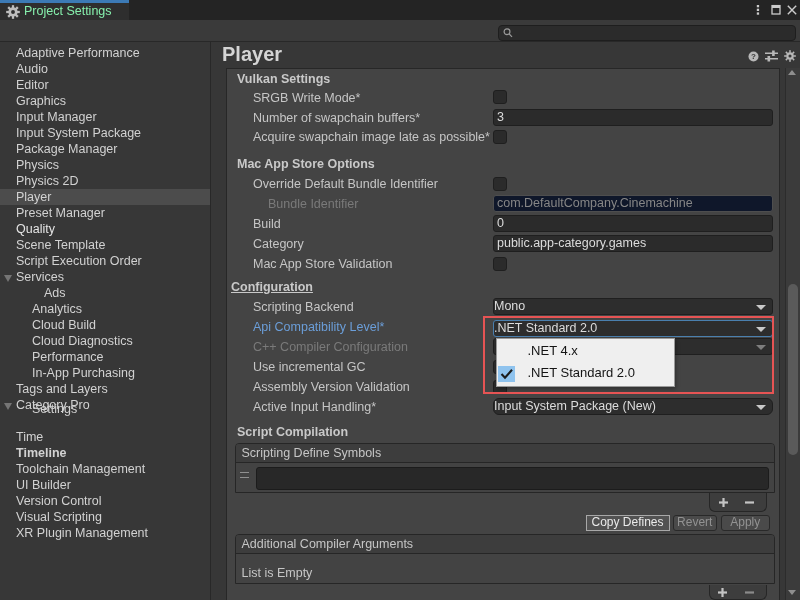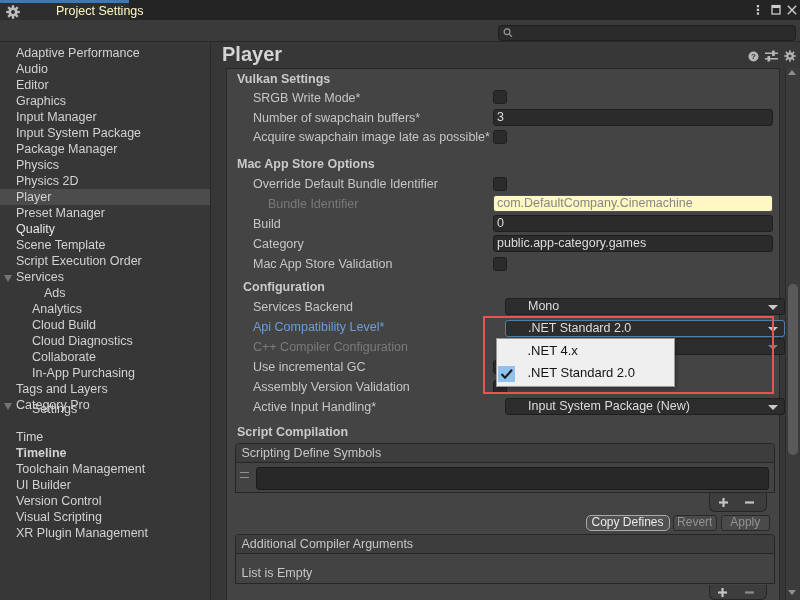--- a/index.html
+++ b/index.html
@@ -4,21 +4,21 @@
 <style>
   * { margin:0; padding:0; box-sizing:border-box; }
   html,body { width:800px; height:600px; overflow:hidden; }
   body { font-family:"Liberation Sans", sans-serif; font-size:12.5px; background:#373737; position:relative; color:#c8c8c8; }
   .abs { position:absolute; }
   .lbl { position:absolute; white-space:nowrap; color:#c6c6c6; line-height:15px; }
   .bold { font-weight:bold; color:#c9c9c9; }
   .ctrl { position:absolute; left:493px; width:280px; background:#2d2d2d; border:1px solid #1f1f1f; border-radius:3px; color:#dcdcdc; }
   .cb { position:absolute; left:493px; width:14px; height:14px; background:#2b2b2b; border:1px solid #1f1f1f; border-radius:3px; }
   .field { height:17px; line-height:15px; padding-left:3px; background:#2b2b2b; }
-  .drop { height:17px; line-height:15px; padding-left:22px;margin-left:12px; }
+  .drop { height:17px; line-height:15px; padding-left:0; }
   .arrow { position:absolute; right:6px; top:6px; width:0; height:0; border-left:5px solid transparent; border-right:5px solid transparent; border-top:5.5px solid #c9c9c9; }
   .tri { position:absolute; width:0; height:0; border-left:4.2px solid transparent; border-right:4.2px solid transparent; border-top:7px solid #757575; }
 </style>
 </head>
 <body>
 
 <div class="abs" style="left:0;top:0;width:800px;height:20px;background:#242424;"></div>
 <div class="abs" style="left:0;top:0;width:129px;height:20px;background:#2e2e2e;border-top:3px solid #3c7ab5;"></div>
 <svg class="abs" style="left:6px;top:4.5px;" width="14" height="14" viewBox="0 0 16 16">
   <g fill="#bdbdbd">
@@ -31,21 +31,21 @@
         <rect x="6.7" y="0.2" width="2.6" height="3.6"></rect>
           <rect x="6.7" y="12.2" width="2.6" height="3.6"></rect>
         <rect x="0.2" y="6.7" width="3.6" height="2.6"></rect>
           <rect x="12.2" y="6.7" width="3.6" height="2.6"></rect>
       </g>
       <circle cx="8" cy="8" r="5.3"></circle>
     </g>
     <circle cx="8" cy="8" r="2.2" fill="#2e2e2e"></circle>
   </g>
 </svg>
-<div class="abs" style="left:24px;top:4px;color:#fef9c3;margin-left:32px;">Project Settings</div>
+<div class="abs" style="left:24px;top:4px;color:#86efac;">Project Settings</div>
 
 <svg class="abs" style="left:756px;top:4px;" width="4" height="12" viewBox="0 0 4 12">
   <g fill="#cccccc">
       <rect x="0.8" y="1" width="2.3" height="2.3"></rect>
       <rect x="0.8" y="4.7" width="2.3" height="2.3"></rect>
       <rect x="0.8" y="8.4" width="2.3" height="2.3"></rect>
     </g>
 </svg>
 <svg class="abs" style="left:771px;top:4px;" width="10" height="12" viewBox="0 0 10 12">
   <rect x="1" y="1.6" width="8" height="8.4" fill="none" stroke="#cccccc" stroke-width="1.3"></rect>
@@ -77,21 +77,21 @@
 <div class="lbl" style="left:16px;top:189.5px;color:#d2d2d2;">Player</div>
 <div class="lbl" style="left:16px;top:205.5px;color:#d2d2d2;">Preset Manager</div>
 <div class="lbl" style="left:16px;top:221.5px;color:#e5e5e5;">Quality</div>
 <div class="lbl" style="left:16px;top:237.5px;color:#d2d2d2;">Scene Template</div>
 <div class="lbl" style="left:16px;top:253.5px;color:#d2d2d2;">Script Execution Order</div>
 <div class="lbl" style="left:16px;top:269.5px;color:#d2d2d2;">Services</div>
 <div class="lbl" style="left:32px;top:285.5px;color:#d2d2d2;margin-left:12px;">Ads</div>
 <div class="lbl" style="left:32px;top:301.5px;color:#d2d2d2;">Analytics</div>
 <div class="lbl" style="left:32px;top:317.5px;color:#d2d2d2;">Cloud Build</div>
 <div class="lbl" style="left:32px;top:333.5px;color:#d2d2d2;">Cloud Diagnostics</div>
-<div class="lbl" style="left:32px;top:349.5px;color:#d2d2d2;">Collaborate</div>
+<div class="lbl" style="left:32px;top:349.5px;color:#d2d2d2;">Performance</div>
 <div class="lbl" style="left:32px;top:365.5px;color:#d2d2d2;">In-App Purchasing</div>
 <div class="lbl" style="left:16px;top:381.5px;color:#d2d2d2;">Tags and Layers</div>
 <div class="lbl" style="left:16px;top:397.5px;color:#d2d2d2;">Category Pro</div>
 <div class="lbl" style="left:32px;top:402px;color:#d2d2d2;">Settings</div>
 <div class="lbl" style="left:16px;top:429.5px;color:#d2d2d2;">Time</div>
 <div class="lbl" style="left:16px;top:445.5px;color:#d2d2d2;font-weight:bold;">Timeline</div>
 <div class="lbl" style="left:16px;top:461.5px;color:#d2d2d2;">Toolchain Management</div>
 <div class="lbl" style="left:16px;top:477.5px;color:#d2d2d2;">UI Builder</div>
 <div class="lbl" style="left:16px;top:493.5px;color:#d2d2d2;">Version Control</div>
 <div class="lbl" style="left:16px;top:509.5px;color:#d2d2d2;">Visual Scripting</div>
@@ -137,41 +137,41 @@
 <div class="cb" style="top:90px;"></div>
 <div class="lbl" style="left:253px;top:110.5px;">Number of swapchain buffers*</div>
 <div class="ctrl field" style="top:108.5px;">3</div>
 <div class="lbl" style="left:253px;top:130px;">Acquire swapchain image late as possible*</div>
 <div class="cb" style="top:130px;"></div>
 
 <div class="lbl bold" style="left:237px;top:157px;">Mac App Store Options</div>
 <div class="lbl" style="left:253px;top:176.5px;">Override Default Bundle Identifier</div>
 <div class="cb" style="top:176.5px;"></div>
 <div class="lbl" style="left:268px;top:196.5px;color:#7a7a7a;">Bundle Identifier</div>
-<div class="ctrl field" style="top:194.5px;background:#fef9c3;border-color:#4e4e4e;color:#868686;">com.DefaultCompany.Cinemachine</div>
+<div class="ctrl field" style="top:194.5px;background:#0f172a;border-color:#4e4e4e;color:#868686;">com.DefaultCompany.Cinemachine</div>
 <div class="lbl" style="left:253px;top:216.5px;">Build</div>
 <div class="ctrl field" style="top:214.5px;">0</div>
 <div class="lbl" style="left:253px;top:236.5px;">Category</div>
 <div class="ctrl field" style="top:234.5px;">public.app-category.games</div>
 <div class="lbl" style="left:253px;top:256.5px;">Mac App Store Validation</div>
 <div class="cb" style="top:256.5px;"></div>
 
-<div class="lbl bold" style="left:243px;top:280px;">Configuration</div>
-<div class="lbl" style="left:253px;top:300px;">Services Backend</div>
+<div class="lbl bold" style="left:231px;top:280px;text-decoration:underline;">Configuration</div>
+<div class="lbl" style="left:253px;top:300px;">Scripting Backend</div>
 <div class="ctrl drop" style="top:298px;">Mono<span class="arrow"></span></div>
 <div class="lbl" style="left:253px;top:320px;color:#6b9ed9;">Api Compatibility Level*</div>
 <div class="ctrl drop" style="top:319.5px;border-color:#4a7fae;">.NET Standard 2.0<span class="arrow"></span></div>
 <div class="lbl" style="left:253px;top:340px;color:#7a7a7a;">C++ Compiler Configuration</div>
 <div class="ctrl drop" style="top:338px;color:#808080;">&nbsp;<span class="arrow" style="border-top-color:#7e7e7e;"></span></div>
 <div class="lbl" style="left:253px;top:360px;">Use incremental GC</div>
 <div class="cb" style="top:360px;"></div>
 <div class="lbl" style="left:253px;top:380px;">Assembly Version Validation</div>
 <div class="cb" style="top:380px;"></div>
 <div class="lbl" style="left:253px;top:400px;">Active Input Handling*</div>
-<div class="ctrl drop" style="top:398px;">Input System Package (New)<span class="arrow"></span></div>
+<div class="ctrl drop" style="top:398px;border-radius:6px;">Input System Package (New)<span class="arrow"></span></div>
 
 <div class="abs" style="left:495.5px;top:337.5px;width:179.5px;height:49px;background:#efefef;border:1px solid #9a9a9a;box-shadow:1px 2px 4px rgba(0,0,0,.3);"></div>
 <div class="abs" style="left:527.5px;top:343px;color:#141414;font-size:13px;">.NET 4.x</div>
 <div class="abs" style="left:497.5px;top:365.5px;width:17.5px;height:16.5px;background:#8fc3ee;"></div>
 <svg class="abs" style="left:499px;top:367px;" width="15" height="14" viewBox="0 0 15 14">
   <path d="M2.5 7 L6 10.8 L13 2.8" stroke="#1c1c1c" stroke-width="2.1" fill="none"></path>
 </svg>
 <div class="abs" style="left:527.5px;top:365px;color:#141414;font-size:13px;">.NET Standard 2.0</div>
 
 <div class="abs" style="left:483px;top:315.5px;width:290.5px;height:78.5px;border:2px solid #e65454;"></div>
@@ -187,21 +187,21 @@
 <svg class="abs" style="left:718px;top:496.5px;" width="11" height="11" viewBox="0 0 11 11">
   <g fill="#c4c4c4">
       <rect x="1" y="4.4" width="9" height="2.2"></rect>
       <rect x="4.4" y="1" width="2.2" height="9"></rect>
     </g>
 </svg>
 <svg class="abs" style="left:743.5px;top:496.5px;" width="11" height="11" viewBox="0 0 11 11">
   <rect x="1" y="4.4" width="9" height="2.2" fill="#c4c4c4"></rect>
 </svg>
 
-<div class="abs" style="left:585.5px;top:515px;width:84px;height:16px;background:#525252;border:1px solid #a8a8a8;border-radius:5px;color:#eaeaea;text-align:center;line-height:13.5px;font-size:12px;">Copy Defines</div>
+<div class="abs" style="left:585.5px;top:515px;width:84px;height:16px;background:#525252;border:1px solid #a8a8a8;border-radius:0;color:#eaeaea;text-align:center;line-height:13.5px;font-size:12px;">Copy Defines</div>
 <div class="abs" style="left:673px;top:515px;width:43.5px;height:16px;background:#4a4a4a;border:1px solid #292929;border-radius:3px;color:#929292;text-align:center;line-height:13.5px;font-size:12px;">Revert</div>
 <div class="abs" style="left:720.5px;top:515px;width:49.5px;height:16px;background:#4a4a4a;border:1px solid #292929;border-radius:3px;color:#929292;text-align:center;line-height:13.5px;font-size:12px;">Apply</div>
 
 <div class="abs" style="left:235px;top:533.5px;width:540px;height:50.5px;background:#434343;border:1px solid #262626;border-radius:4px 4px 0 0;"></div>
 <div class="abs" style="left:236px;top:534.5px;width:538px;height:19px;background:#3d3d3d;border-bottom:1px solid #262626;border-radius:3px 3px 0 0;"></div>
 <div class="lbl" style="left:241.5px;top:536.5px;">Additional Compiler Arguments</div>
 <div class="lbl" style="left:241.5px;top:565.5px;">List is Empty</div>
 <div class="abs" style="left:709px;top:584.5px;width:57.5px;height:15.5px;background:#3d3d3d;border:1px solid #262626;border-top:none;border-radius:0 0 6px 6px;"></div>
 <svg class="abs" style="left:717px;top:587px;" width="11" height="11" viewBox="0 0 11 11">
   <g fill="#c4c4c4">

